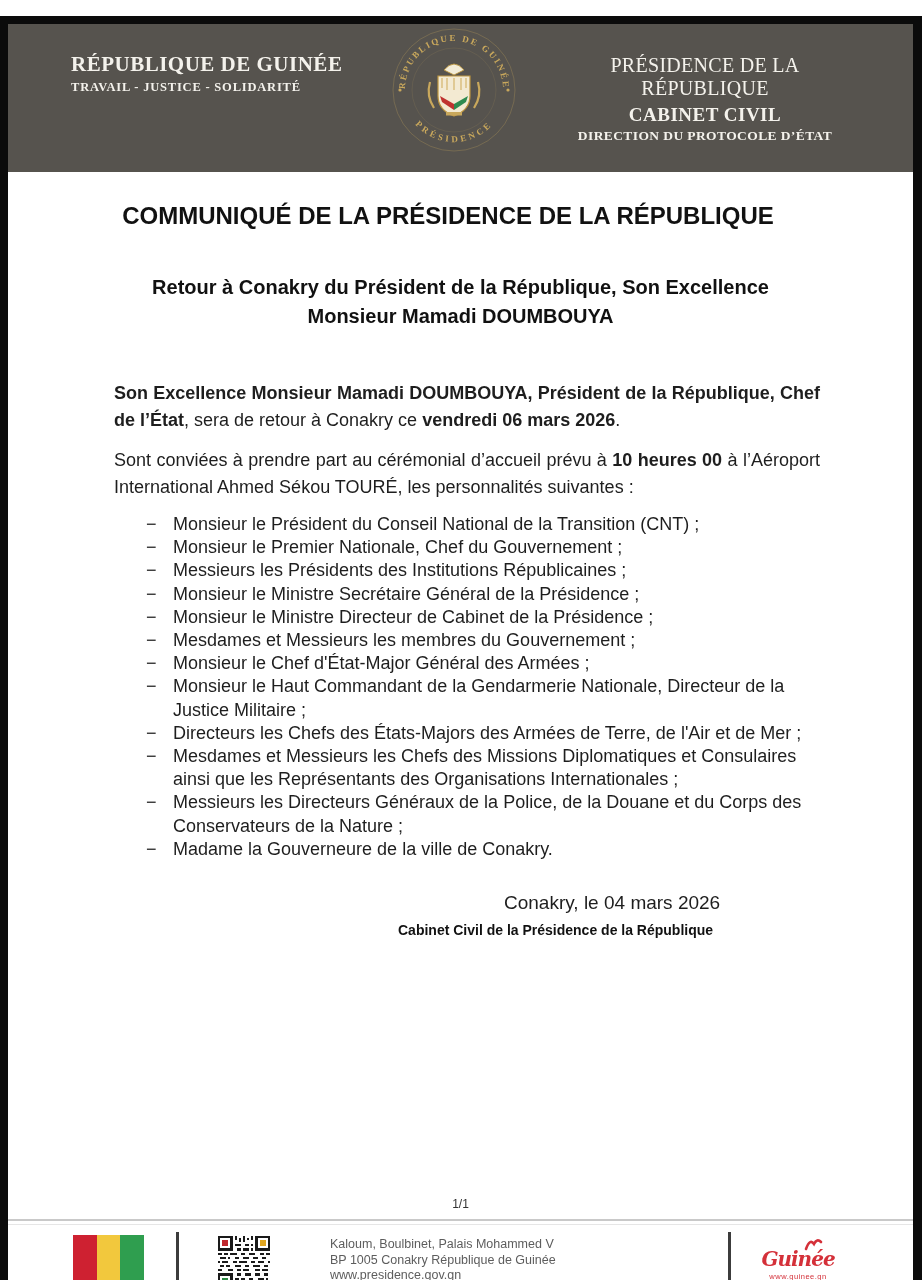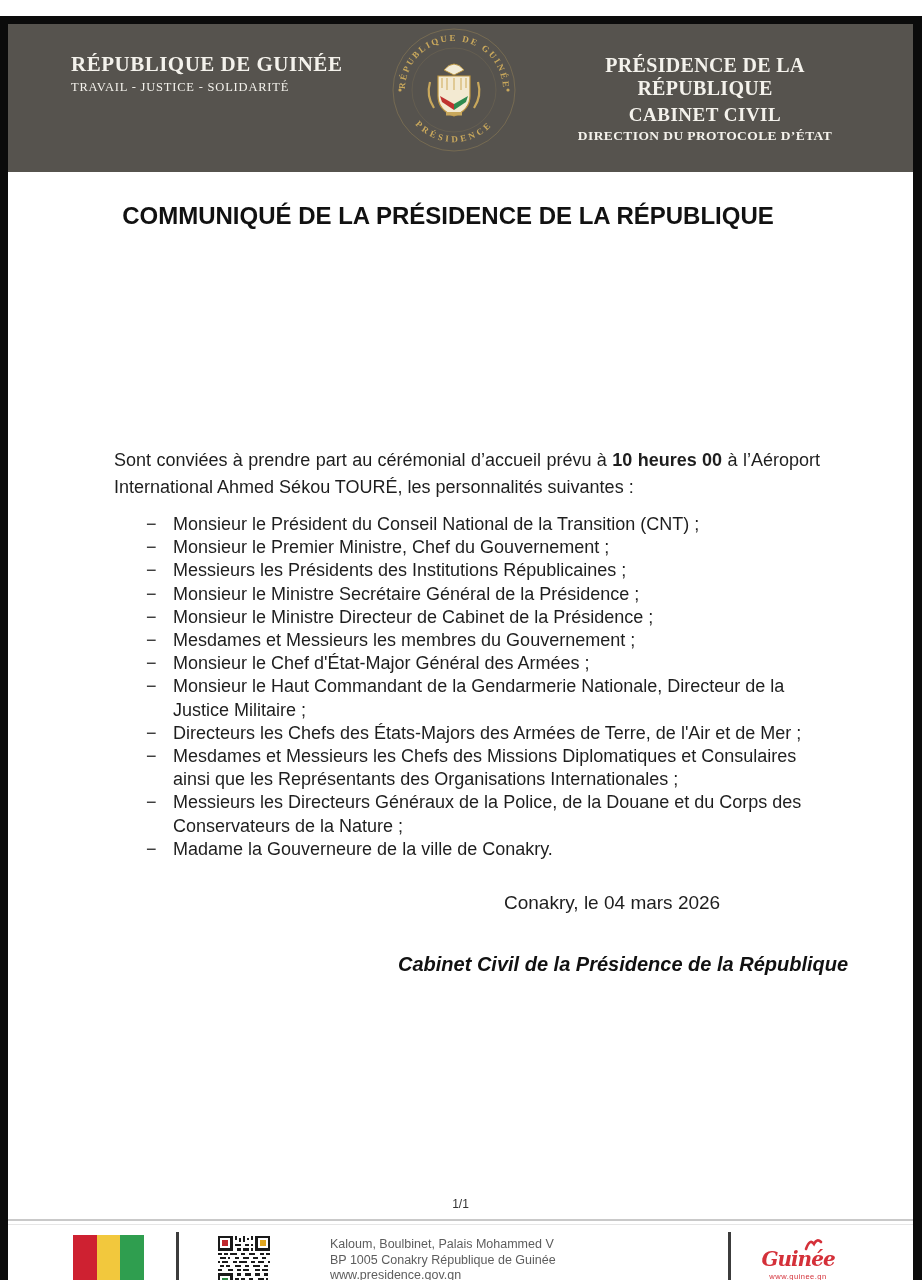--- a/index.html
+++ b/index.html
@@ -13,23 +13,23 @@
   .edge-right{right:0;top:0;width:9px;height:1280px;}
   .edge-top{left:0;top:0;width:922px;height:8px;}
   .edge-bottom{left:0;bottom:0;width:922px;height:4px;}
   
   .band{
     position:absolute;left:8px;top:8px;width:905px;height:148px;
     background:#56534e;color:#f4f2ec;font-family:"Liberation Serif", serif;
   }
   .hdr-left{position:absolute;left:63px;top:28px;text-align:left;}
   .hdr-left .l1{font-size:21px;font-weight:bold;letter-spacing:0.5px;}
-  .hdr-left .l2{font-size:12.5px;font-weight:normal;letter-spacing:0.8px;margin-top:3px;}
+  .hdr-left .l2{font-size:12.5px;font-weight:bold;letter-spacing:0.8px;margin-top:3px;}
   .hdr-right{position:absolute;left:538px;top:30px;width:318px;text-align:center;}
-  .hdr-right .l1{font-size:20px;font-weight:bold;letter-spacing:0.3px;}
+  .hdr-right .l1{font-size:20px;font-weight:normal;letter-spacing:0.3px;}
   .hdr-right .l2{font-size:19px;font-weight:bold;margin-top:4px;letter-spacing:0.5px;}
   .hdr-right .l3{font-size:13.5px;font-weight:bold;margin-top:2px;letter-spacing:0.4px;}
   .seal{position:absolute;left:388px;top:8px;}
   .seal text{font-family:"Liberation Serif", serif;fill:#c9a85c;font-weight:bold;}
   
   .doc-title{
     position:absolute;left:8px;top:186px;width:880px;text-align:center;
     font-size:24px;font-weight:bold;letter-spacing:0px;color:#111;
   }
   .doc-subtitle{
@@ -44,21 +44,21 @@
   .p2{top:431px;}
   .para b, .doc-list b{font-weight:bold;}
   .doc-list{
     position:absolute;left:146px;top:497px;width:676px;
     list-style:none;margin:0;padding:0;font-size:18px;line-height:23.2px;color:#1e1e1e;
   }
   .doc-list li{display:flex;align-items:flex-start;}
   .doc-list .dash{width:27px;flex-shrink:0;}
   .doc-list .itxt{flex:1;}
   .dateline{position:absolute;left:504px;top:876px;font-size:19px;color:#1e1e1e;}
-  .signature{position:absolute;left:398px;top:937px;font-size:20px;font-weight:bold;color:#111;font-style:italic;}
+  .signature{position:absolute;left:398px;top:906px;font-size:14px;font-weight:bold;color:#111;}
   .pagenum{position:absolute;left:8px;top:1181px;width:905px;text-align:center;font-size:12px;color:#333;}
   .foot-rule{position:absolute;left:8px;top:1203px;width:905px;height:2px;background:#c9c9c9;}
   .foot-rule2{position:absolute;left:8px;top:1208px;width:905px;height:1px;background:#e6e6e6;}
   
   .flag{position:absolute;left:73px;top:1219px;width:71px;height:46px;display:flex;}
   .flag div{flex:1;}
   .flag .red{background:#ce2131;}
   .flag .yellow{background:#f2c83d;}
   .flag .green{background:#2f9e4f;}
   .vdiv{position:absolute;top:1216px;width:3px;height:60px;background:#3c3c3c;}
@@ -122,34 +122,41 @@
       <path d="M50,52 h32 v20 c0,11 -8,17 -16,20 c-8,-3 -16,-9 -16,-20 z" fill="#f3ead2" stroke="#bd9540" stroke-width="1.2"></path>
       <path d="M54,54 v10 M59,54 v12 M66,54 v12 M73,54 v12 M78,54 v10" stroke="#d8bc7a" stroke-width="1.4" fill="none"></path>
       <path d="M52,72 L66,80 L66,86 L54,78 Z" fill="#bf3330"></path>
       <path d="M80,72 L66,80 L66,86 L78,78 Z" fill="#2e8b50"></path>
       <rect x="58" y="88" width="16" height="3.5" fill="#c9a85c"></rect>
     </g>
   </svg>
 
   <div class="doc-title">COMMUNIQUÉ DE LA PRÉSIDENCE DE LA RÉPUBLIQUE</div>
 
-
+  <div class="doc-subtitle">
+    <div>Retour à Conakry du Président de la République, Son Excellence</div>
+    <div>Monsieur Mamadi DOUMBOUYA</div>
+  </div>
+
+  <div class="para p1">
+    <b>Son Excellence Monsieur Mamadi DOUMBOUYA, Président de la République, Chef de l’État</b><span>, sera de retour à Conakry ce </span><b>vendredi 06 mars 2026</b><span>.</span>
+  </div>
 
   <div class="para p2">
     <span>Sont conviées à prendre part au cérémonial d’accueil prévu à </span><b>10 heures 00</b><span> à l’Aéroport International Ahmed Sékou TOURÉ, les personnalités suivantes :</span>
   </div>
 
   <ul class="doc-list">
     <li>
         <span class="dash">−</span>
         <span class="itxt">Monsieur le Président du Conseil National de la Transition (CNT) ;</span>
       </li>
     <li>
         <span class="dash">−</span>
-        <span class="itxt">Monsieur le Premier Ministre, Chef du Gouvernement ;</span>
+        <span class="itxt">Monsieur le Premier Nationale, Chef du Gouvernement ;</span>
       </li>
     <li>
         <span class="dash">−</span>
         <span class="itxt">Messieurs les Présidents des Institutions Républicaines ;</span>
       </li>
     <li>
         <span class="dash">−</span>
         <span class="itxt">Monsieur le Ministre Secrétaire Général de la Présidence ;</span>
       </li>
     <li>

